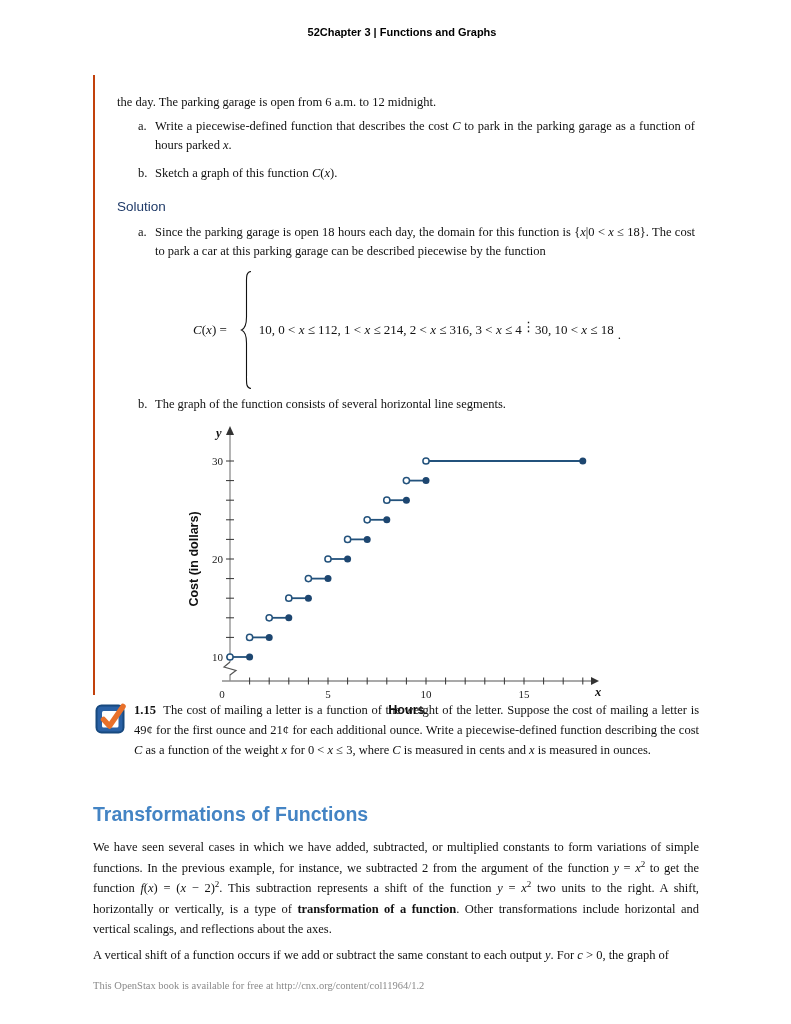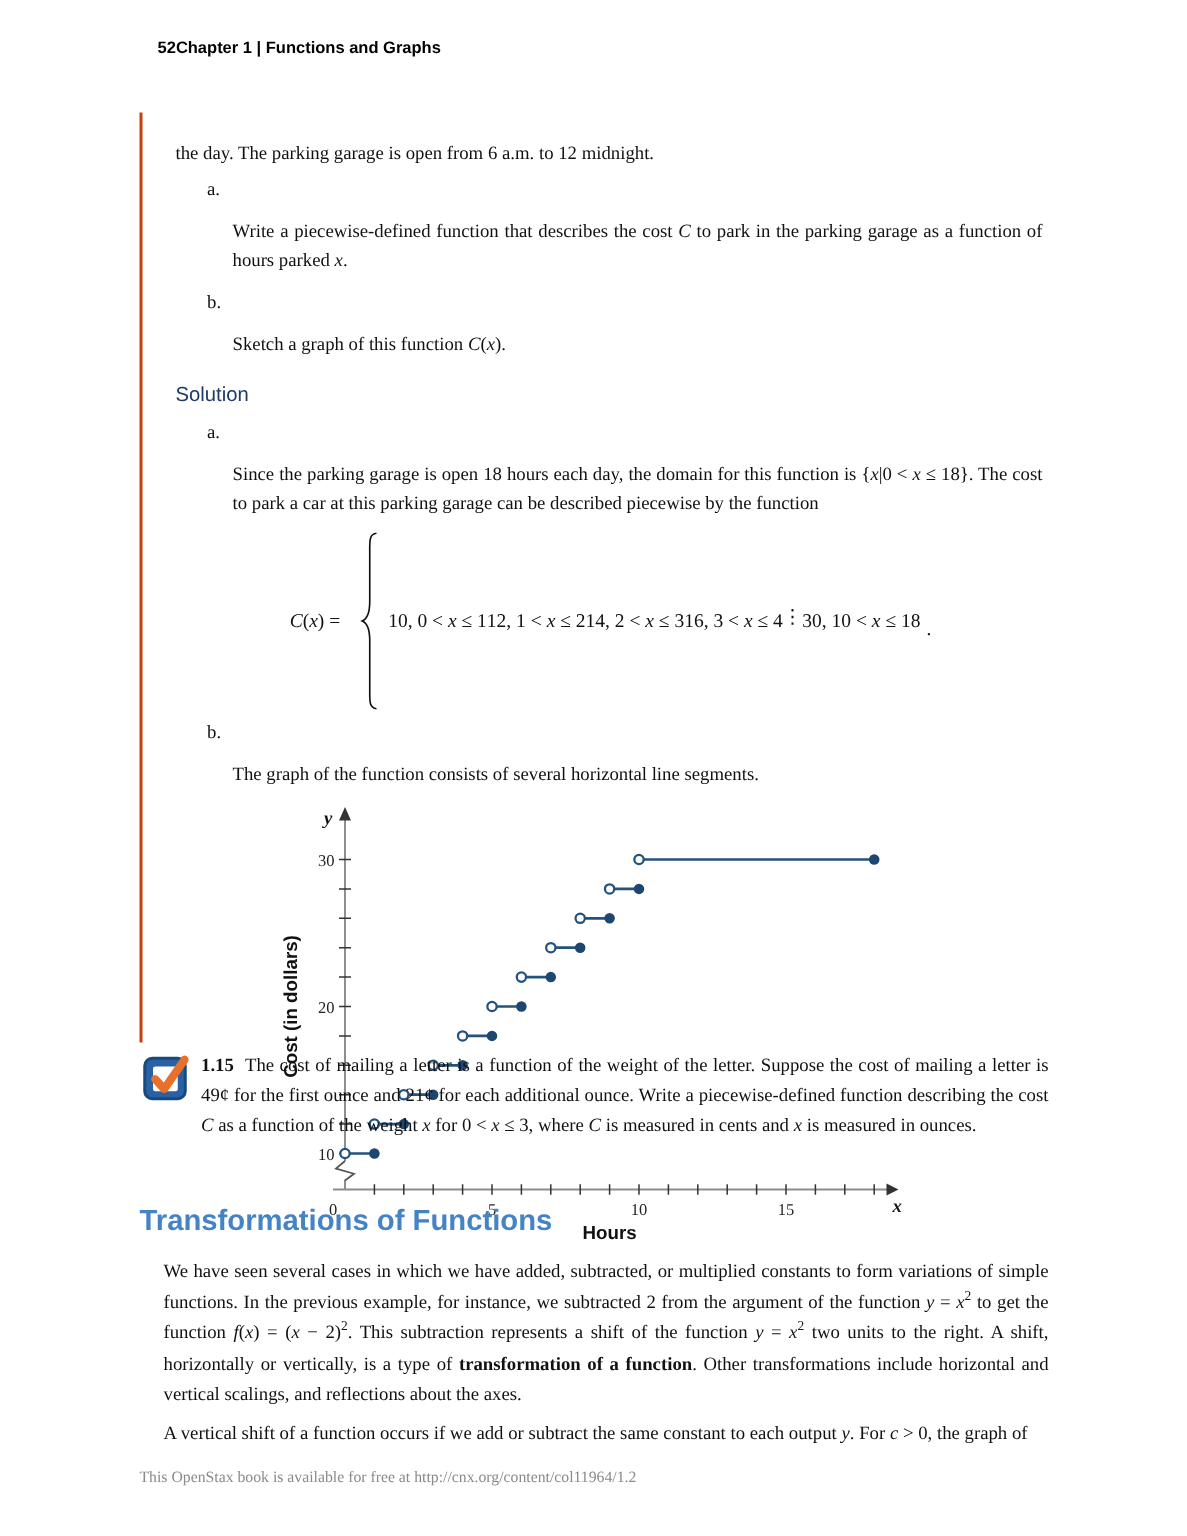--- a/index.html
+++ b/index.html
@@ -1,26 +1,26 @@
 <!DOCTYPE html>
 <html><head>
 <meta charset="utf-8">
 <style>
   html,body{margin:0;padding:0;background:#fff;}
   .page{position:relative;width:791px;height:1024px;background:#fff;overflow:hidden;
         font-family:"Liberation Serif",serif;color:#111;}
   .header{position:absolute;top:26px;left:93px;right:92px;display:flex;
-          justify-content:flex-start;font-family:"Liberation Sans",sans-serif;
+          justify-content:center;font-family:"Liberation Sans",sans-serif;
           font-size:11px;font-weight:bold;color:#000;padding-left:12px;}
   .example{position:absolute;top:75px;left:93px;width:604px;height:620px;
            border-left:2px solid #c2410c;padding:18px 0 0 22px;box-sizing:border-box;}
   .example p.intro{margin:0 0 5px 0;font-size:12.5px;line-height:19px;}
   .abitem{display:flex;margin:0 0 9px 21px;font-size:12.5px;line-height:19px;}
   .abitem .marker{width:17px;flex:0 0 17px;}
-  .abitem .itext{flex:1;text-align:justify;padding-right:2px;margin-top:28px;}
+  .abitem .itext{flex:1;text-align:justify;padding-right:2px;}
   .sol-head{margin:16px 0 9px 0;font-family:"Liberation Sans",sans-serif;
             font-size:13.5px;font-weight:normal;color:#1f3a68;}
   .equation{display:flex;align-items:center;justify-content:center;margin:3px 0 5px 0;
             font-size:13px;}
   .eq-lhs{margin-right:12px;}
   .eq-brace{flex:0 0 auto;}
   .eq-cases{display:flex;flex-direction:row;padding-left:6px;}
   .eq-row{line-height:19.4px;white-space:nowrap;}
   .eq-dots{line-height:13px;text-align:center;}
   .eq-period{align-self:center;margin-left:4px;margin-top:10px;}
@@ -28,35 +28,35 @@
   svg text.tick{font:11px "Liberation Serif",serif;fill:#222;}
   svg text.axlabel{font:bold 12.5px "Liberation Sans",sans-serif;fill:#111;}
   svg text.axletter{font:italic bold 12.5px "Liberation Serif",serif;fill:#111;}
   .checkpoint{position:absolute;top:700px;left:95px;width:604px;display:flex;}
   .cp-icon{flex:0 0 32px;margin-top:2px;}
   .cp-text{flex:1;margin-left:7px;font-size:12.5px;line-height:20px;text-align:justify;}
   .cp-num{font-weight:bold;margin-top:28px;}
   .section{position:absolute;top:803px;left:93px;width:606px;}
   .section h2{margin:0 0 11px 0;font-family:"Liberation Sans",sans-serif;
               font-size:19.5px;font-weight:bold;color:#4484c4;}
-  .section p{margin:0 0 5px 16px;font-size:12.5px;line-height:20.5px;text-align:justify;}
+  .section p{margin:0 0 5px 0;font-size:12.5px;line-height:20.5px;text-align:justify;}
   .footer{position:absolute;top:980px;left:93px;font-family:Liberation Serif, serif;
           font-size:10.5px;color:#8a8a8a;}
   sup{font-size:0.72em;line-height:0;}
   b{font-weight:bold;}
   i{font-style:italic;}
 </style>
 </head>
 <body>
 
 <div class="page">
 
   <div class="header">
     <span>52</span>
-    <span>Chapter 1 | Functions and Graphs</span>
+    <span>Chapter 3 | Functions and Graphs</span>
   </div>
 
   <div class="example">
     <p class="intro">the day. The parking garage is open from 6 a.m. to 12 midnight.</p>
 
     <div class="abitem">
       <span class="marker">a.</span>
       <div class="itext">Write a piecewise-defined function that describes the cost <i>C</i> to park in the parking garage as a function of hours parked <i>x</i>.</div>
     </div>
     <div class="abitem">

